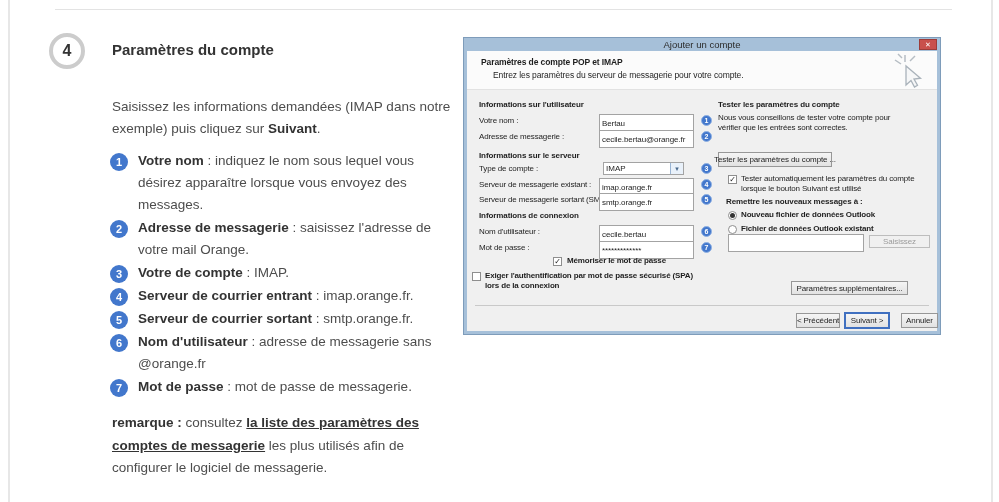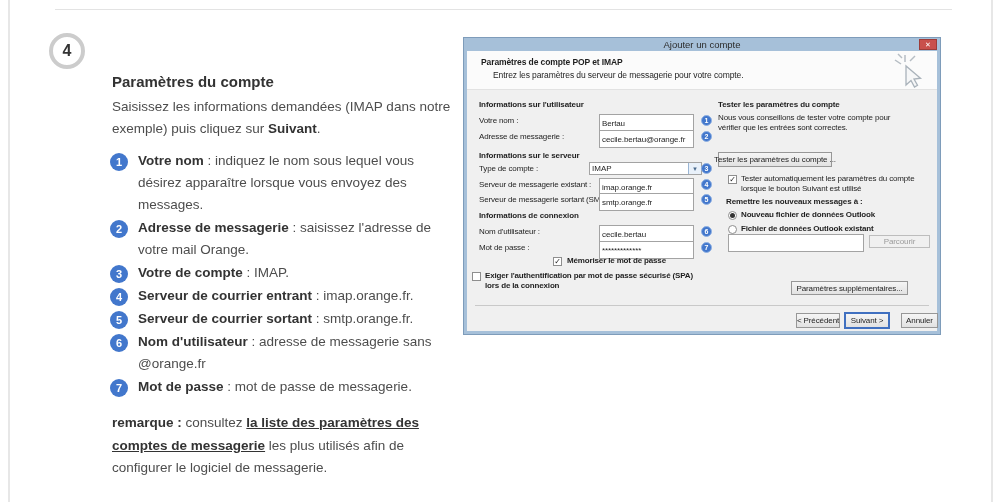--- a/index.html
+++ b/index.html
@@ -10,21 +10,21 @@
   
   .vline{position:absolute;top:0;bottom:0;width:2px;background:#e7e7e7;}
   .hline-top{position:absolute;top:9px;left:55px;width:897px;height:1px;background:#e3e3e3;}
 
   
   .step-circle{
     position:absolute;left:49px;top:33px;width:36px;height:36px;border-radius:50%;
     border:4px solid #cccccc;box-sizing:border-box;display:flex;align-items:center;justify-content:center;
     font-size:16px;font-weight:bold;color:#333;background:#fff;
   }
-  .page-heading{position:absolute;left:112px;top:41px;font-size:15px;font-weight:bold;color:#333;margin-top:32px;}
+  .page-heading{position:absolute;left:112px;top:41px;font-size:15px;font-weight:bold;color:#333;}
   .intro{position:absolute;left:112px;top:96px;width:345px;font-size:13.5px;line-height:22px;color:#4d4d4d;}
   .intro b{color:#333;}
   .steps-list{position:absolute;left:110px;top:150px;width:360px;}
   .step-item{display:flex;margin-bottom:1px;}
   .badge-lg{
     flex:0 0 18px;width:18px;height:18px;border-radius:50%;background:#4277cc;color:#fff;
     font-size:11px;font-weight:bold;display:flex;align-items:center;justify-content:center;
     margin:3px 10px 0 0;
   }
   .step-text{font-size:13.5px;line-height:22px;color:#4d4d4d;width:315px;}
@@ -163,21 +163,21 @@
     <div class="dlg-label dlg-sec" style="left:12px;top:100px;">Informations sur le serveur</div>
     <div class="dlg-label" style="left:12px;top:113px;">Type de compte :</div>
     <div class="dlg-label" style="left:12px;top:129px;">Serveur de messagerie existant :</div>
     <div class="dlg-label" style="left:12px;top:144px;">Serveur de messagerie sortant (SMTP) :</div>
     <div class="dlg-label dlg-sec" style="left:12px;top:160px;">Informations de connexion</div>
     <div class="dlg-label" style="left:12px;top:176px;">Nom d'utilisateur :</div>
     <div class="dlg-label" style="left:12px;top:192px;">Mot de passe :</div>
 
     <input class="dlg-input" style="left: 132px; top: 63px; width: 95px;" value="Bertau">
     <input class="dlg-input" style="left: 132px; top: 79px; width: 95px;" value="cecile.bertau@orange.fr">
-    <div class="combo" style="left:122px;top:111px;width:113px;">
+    <div class="combo" style="left:136px;top:111px;width:81px;">
       <span class="val">IMAP</span>
       <span class="arrow">▾</span>
     </div>
     <input class="dlg-input" style="left: 132px; top: 127px; width: 95px;" value="imap.orange.fr">
     <input class="dlg-input" style="left: 132px; top: 142px; width: 95px;" value="smtp.orange.fr">
     <input class="dlg-input" style="left: 132px; top: 174px; width: 95px;" value="cecile.bertau">
     <input class="dlg-input" style="left: 132px; top: 190px; width: 95px;" value="*************">
 
     <div class="badge-sm" style="left:234px;top:64px;">1</div>
     <div class="badge-sm" style="left:234px;top:80px;">2</div>
@@ -208,21 +208,21 @@
 
     <div class="radio" style="left:261px;top:160px;">
       <span class="dot"></span>
     </div>
     <div class="dlg-label" style="left:274px;top:159px;font-weight:bold;">Nouveau fichier de données Outlook</div>
 
     <div class="radio" style="left:261px;top:174px;"></div>
     <div class="dlg-label" style="left:274px;top:173px;font-weight:bold;">Fichier de données Outlook existant</div>
 
     <input class="dlg-input" style="left: 261px; top: 183px; width: 136px;" value="">
-    <div class="btn disabled" style="left:402px;top:184px;width:61px;height:13px;">Parcourir</div>
+    <div class="btn disabled" style="left:402px;top:184px;width:61px;height:13px;">Saisissez</div>
 
     <div class="btn" style="left:324px;top:230px;width:117px;height:14px;">Paramètres supplémentaires...</div>
 
     <div class="dlg-hr" style="top:254px;"></div>
 
     <div class="btn" style="left:329px;top:262px;width:44px;height:15px;">&lt; Précédent</div>
     <div class="btn default" style="left:377px;top:261px;width:46px;height:17px;">Suivant &gt;</div>
     <div class="btn" style="left:434px;top:262px;width:37px;height:15px;">Annuler</div>
   </div>
 </div>

